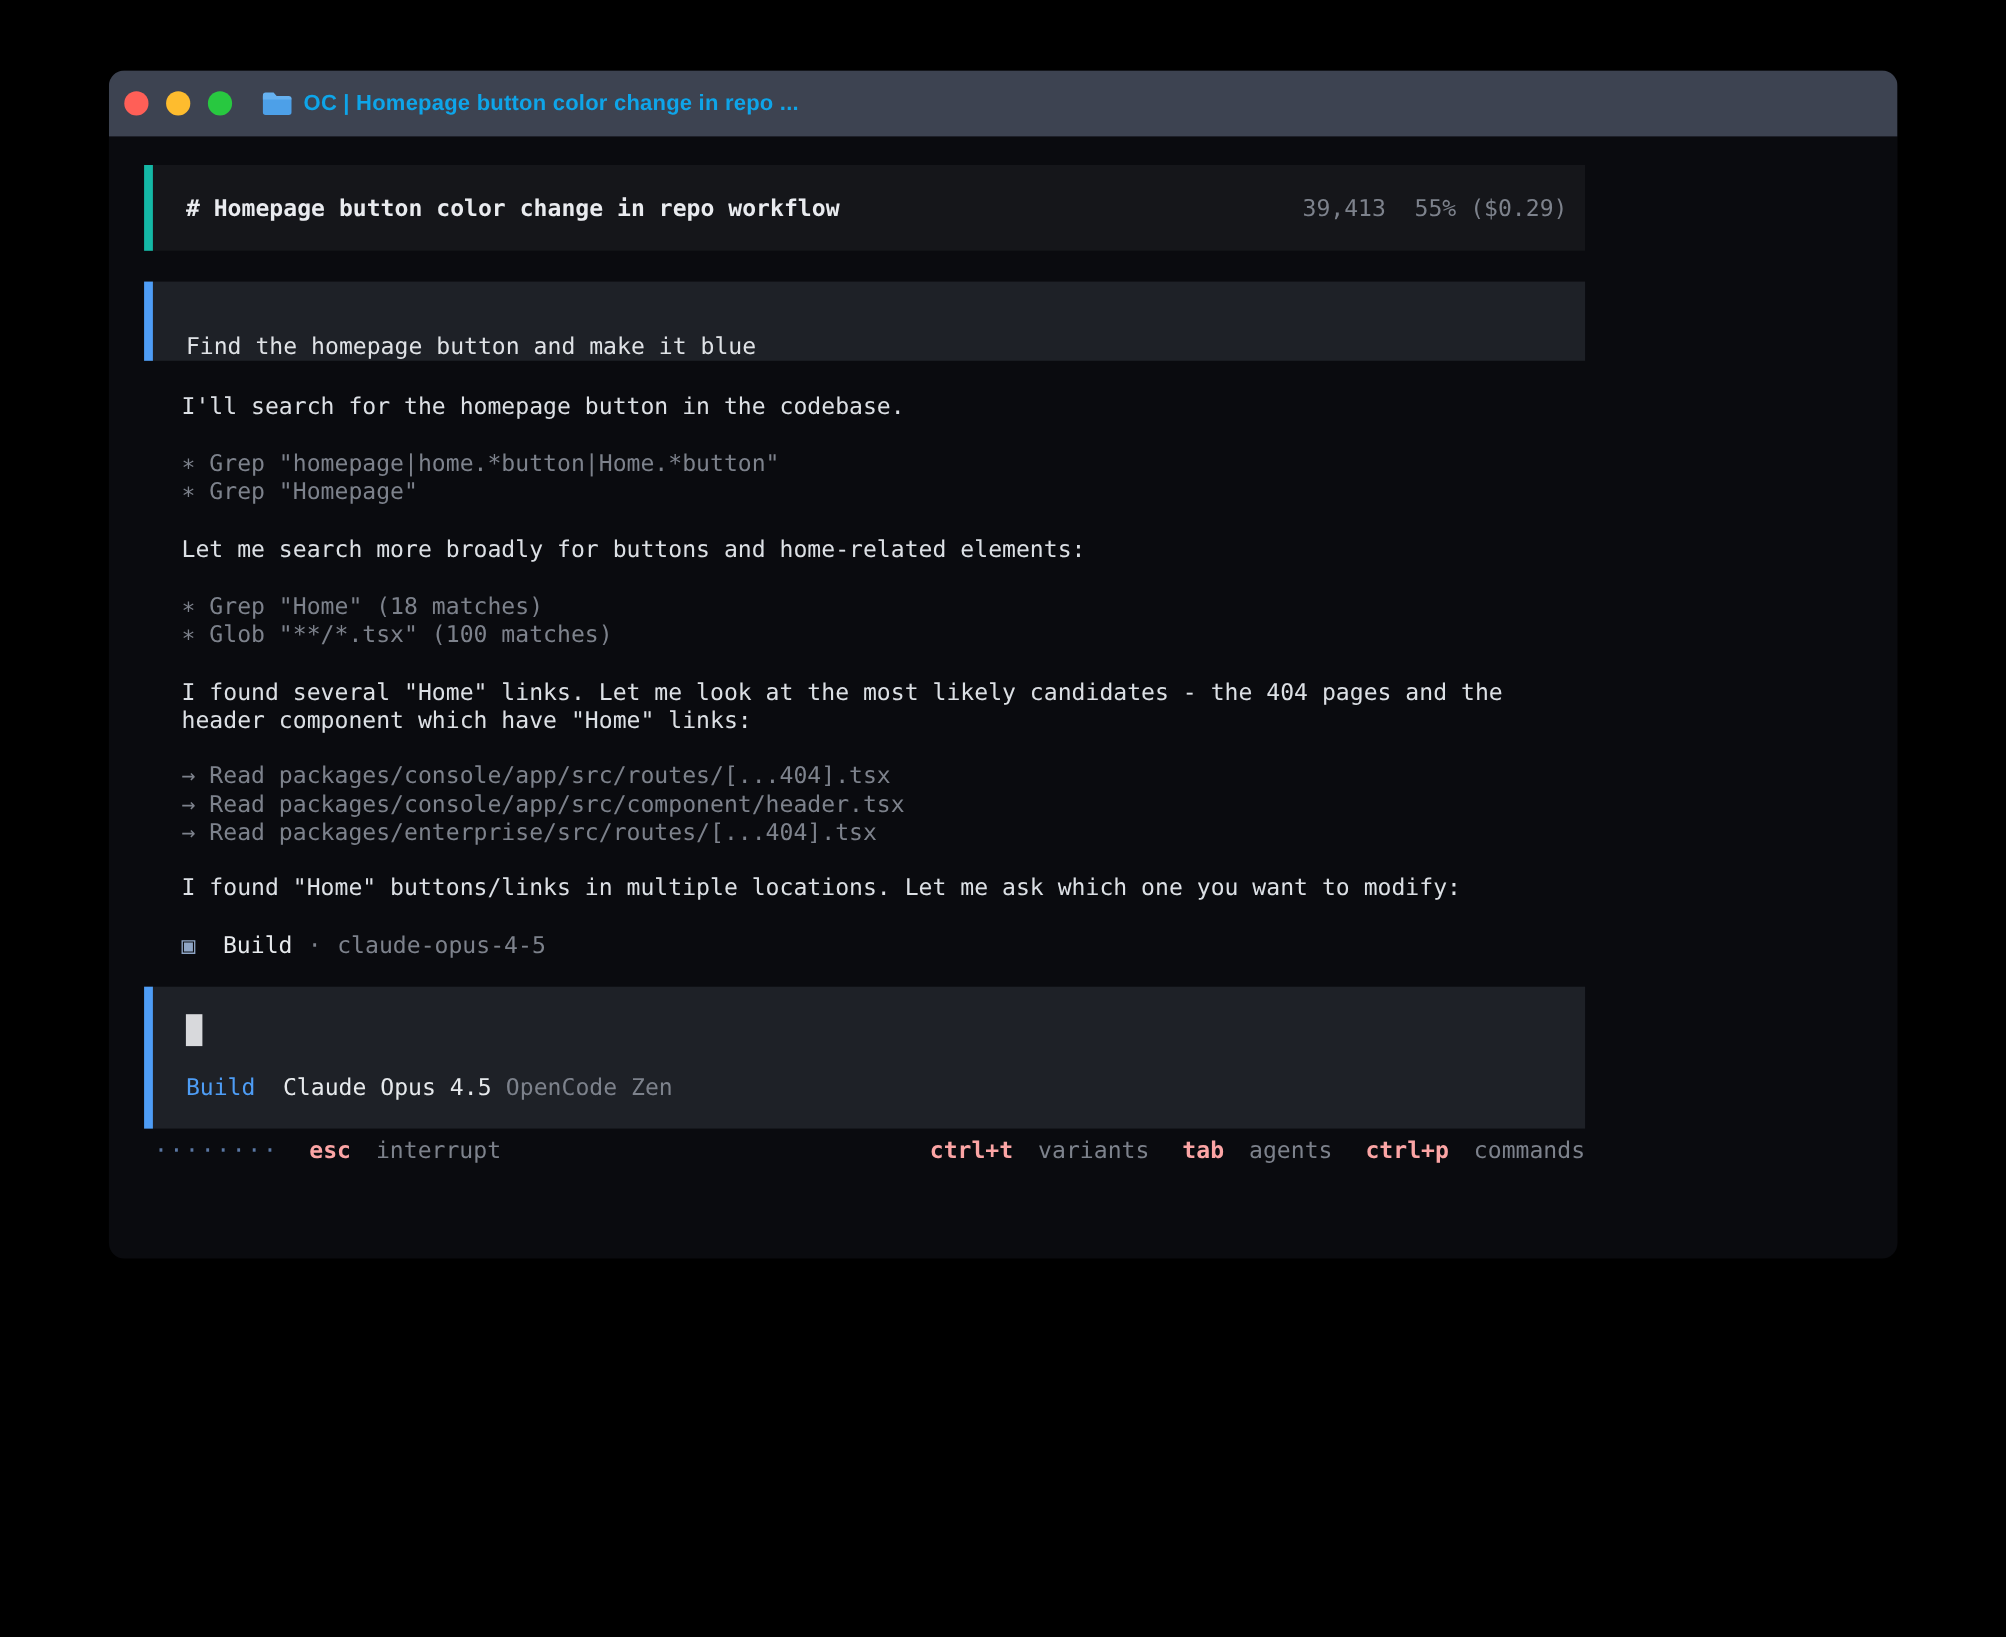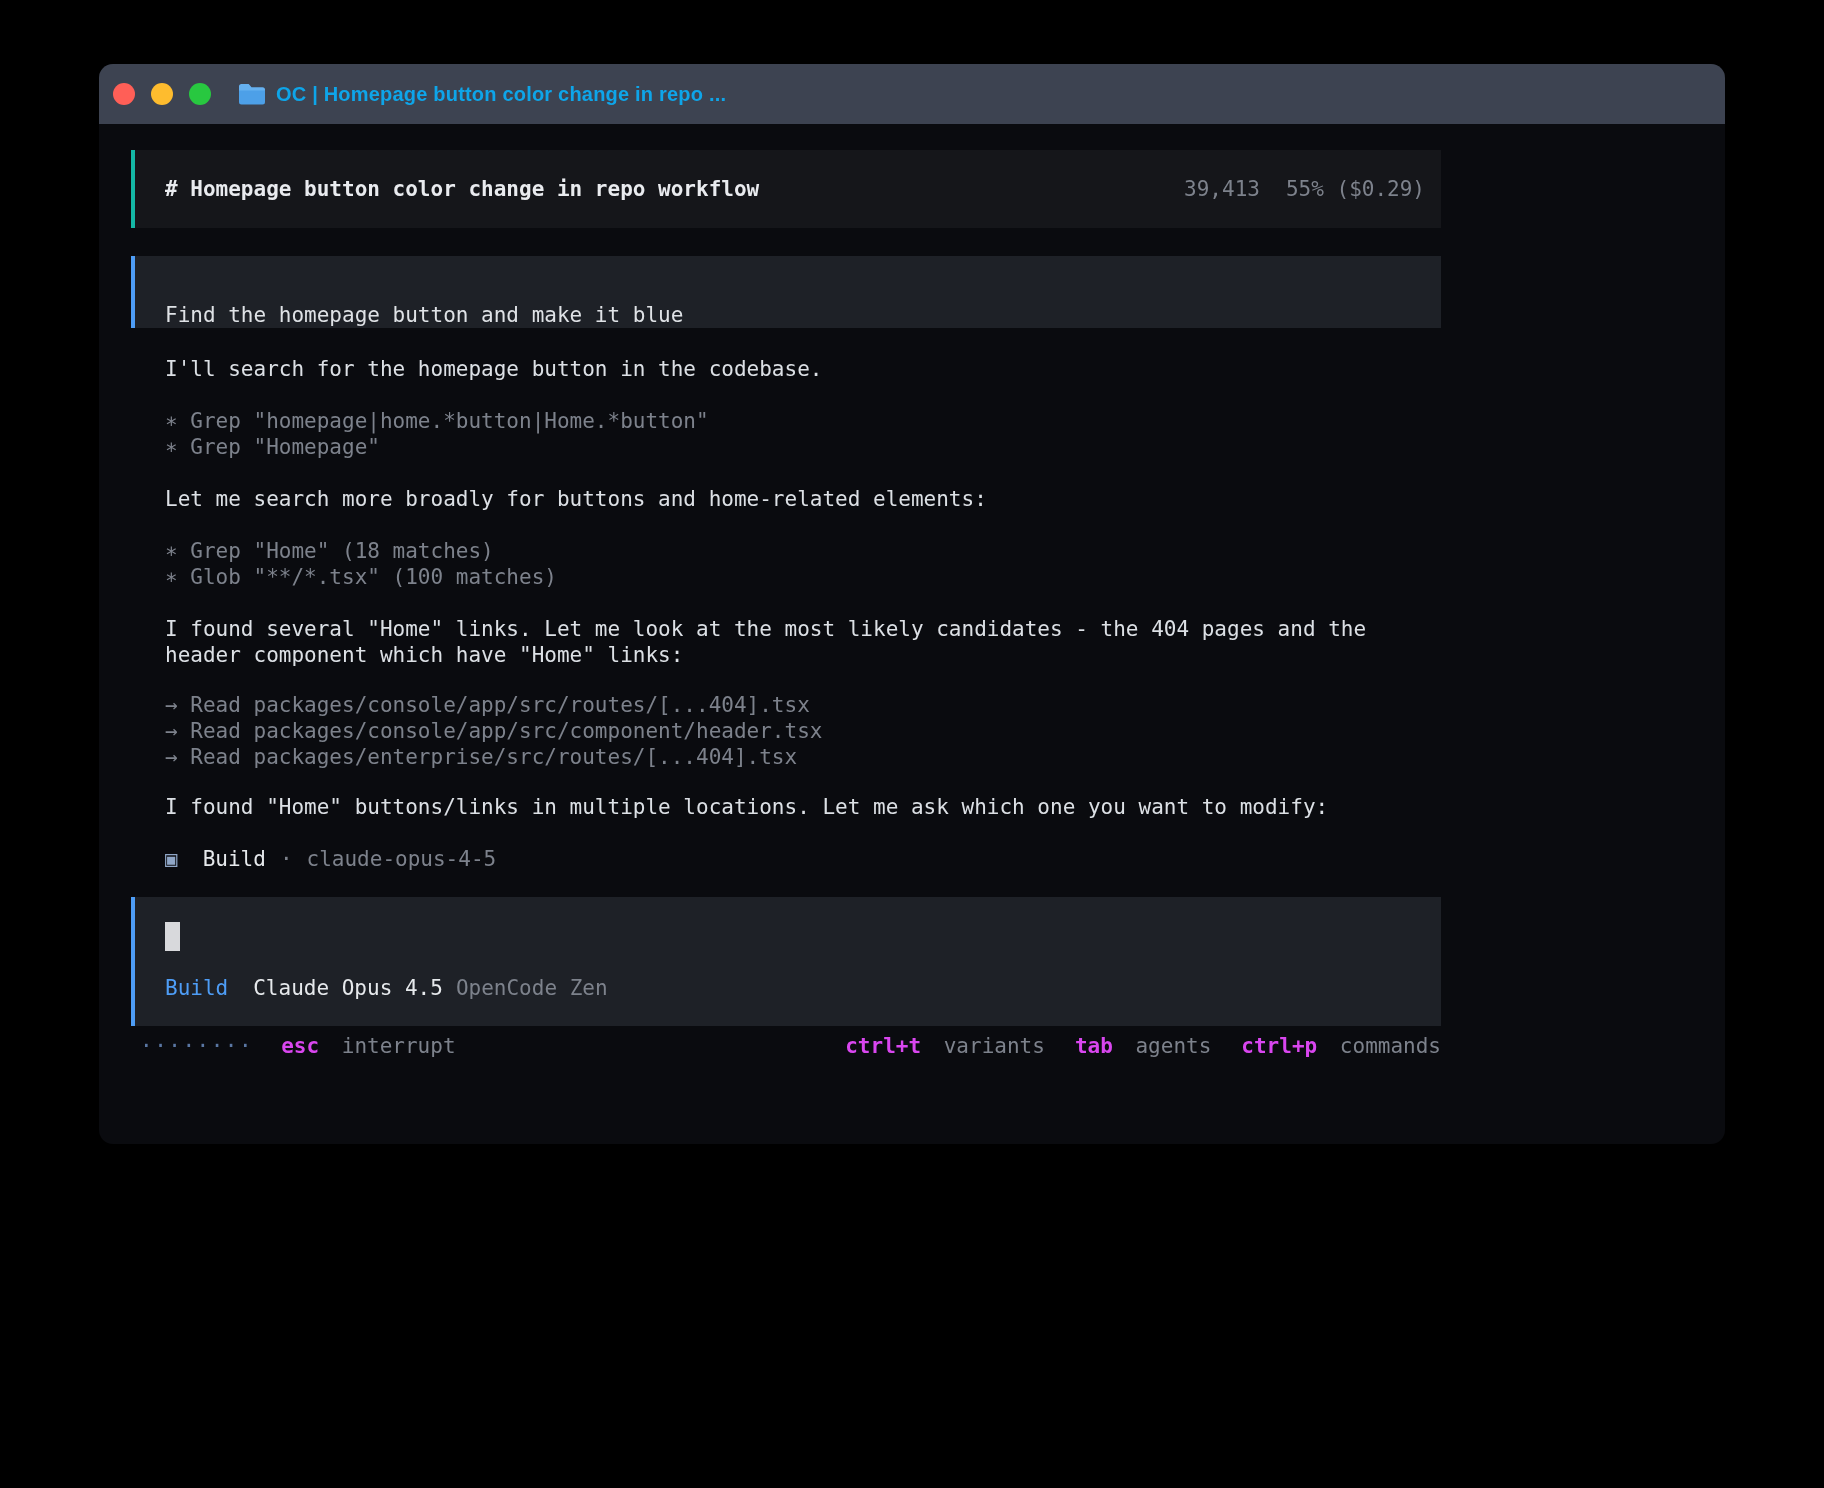--- a/index.html
+++ b/index.html
@@ -26,21 +26,21 @@
   .foldericon { display:inline-flex; }
   .title {
     font-family:"Liberation Sans", sans-serif; font-weight:700;
     font-size:20px; color:#0ea5e9; letter-spacing:0.2px;
   }
 
   
   .content { position:relative; padding:26px 0 0 32px; color:#dce0e5; }
   .tui { width:1310px; font-size:21px; line-height:26px; }
 
-  .block { border-left:4px solid #14b8a6; background:#15161a; }
+  .block { border-left:8px solid #14b8a6; background:#15161a; }
 
   .header-block {
     display:flex; align-items:center; height:78px;
     padding:0 16px 0 30px;
   }
   .h-title { font-weight:700; color:#e9ebef; flex:1; white-space:nowrap; }
   .stats { display:flex; gap:26px; color:#7d828c; white-space:nowrap; }
 
   .user-block {
     margin-top:28px; height:72px; display:flex; align-items:flex-end;
@@ -72,21 +72,21 @@
   .input-footer .mode { margin-right:25px; }
   .input-footer .model { color:#e6e9ec; margin-right:13px; }
 
   .statusbar {
     margin-top:6px; height:28px; display:flex; align-items:center;
     justify-content:space-between;
   }
   .sb-left { display:flex; align-items:center; padding-left:9px; }
   .spinner { color:#5a77a3; letter-spacing:1.5px; margin-right:28px; }
   .hint { white-space:nowrap; }
-  .hint .key { font-weight:700; color:#d946ef; }
+  .hint .key { font-weight:700; color:#fca5a5; }
   .hint .lbl { margin-left:10px; }
   .sb-right { display:flex; gap:30px; }
 </style>
 </head>
 <body>
 
 <div class="window">
 
   <div class="titlebar">
     <div class="lights">

